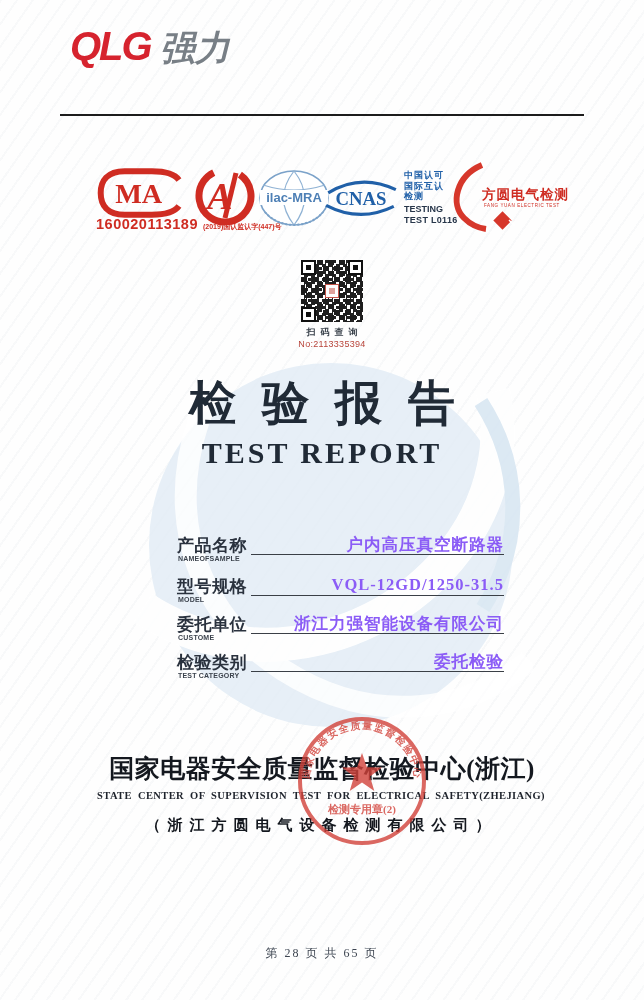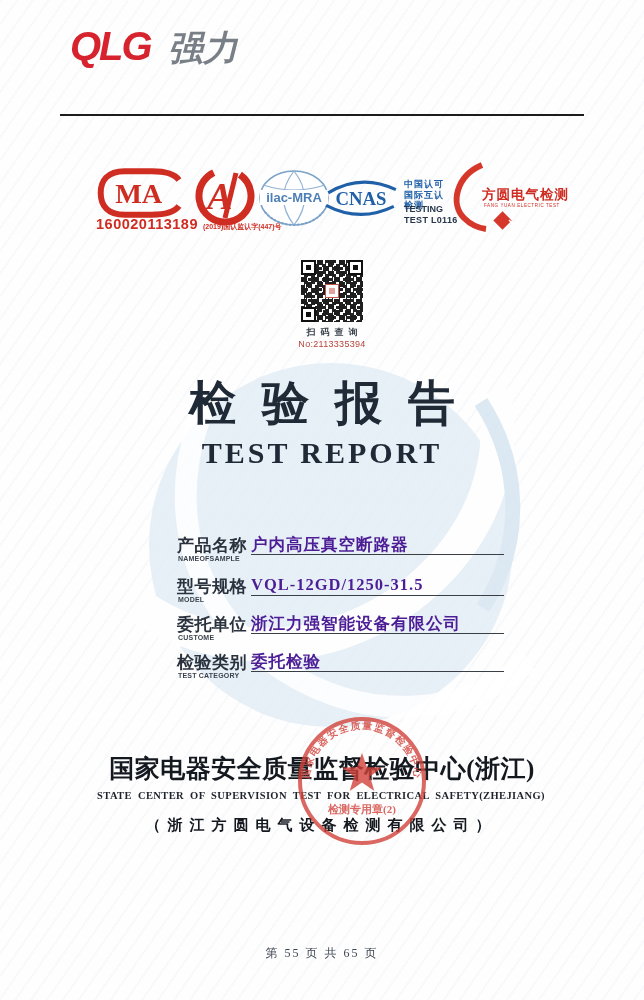--- a/index.html
+++ b/index.html
@@ -8,36 +8,36 @@
   .page {
     position:relative; width:644px; height:1000px; margin:0 auto;
     background:#fefefe; overflow:hidden; color:#1f2733;
   }
   .page::before {
     content:""; position:absolute; inset:0; z-index:0; pointer-events:none;
     background:repeating-linear-gradient(125deg, rgba(150,165,180,0.06) 0 2px, transparent 2px 13px);
   }
 
   
-  .brand { position:absolute; left:70px; top:24px; display:flex; align-items:baseline; gap:17px; z-index:2; }
+  .brand { position:absolute; left:70px; top:24px; display:flex; align-items:baseline; gap:9px; z-index:2; }
   .brand-latin { font-family:"Liberation Sans", sans-serif; font-style:italic; font-weight:900; font-size:40px; letter-spacing:-2px; color:#d6232e; }
   .brand-cn { font-family:"Liberation Sans", sans-serif; font-weight:900; font-style:italic; font-size:35px; color:#787f86; }
   .header-rule { position:absolute; left:60px; top:114px; width:524px; border-top:2px solid #1c1c1c; z-index:2; }
 
   
   .marks { position:absolute; left:0; top:0; z-index:2; }
   .cma { position:absolute; left:94px; top:168px; width:96px; }
   .cma-sub { position:absolute; left:96px; top:216px; width:220px; display:flex; align-items:baseline; gap:5px; }
   .cma-number { font-family:"Liberation Sans", sans-serif; font-weight:900; font-size:14.5px; color:#cf2c22; letter-spacing:0.5px; }
   .cma-note { font-family:"Liberation Sans", sans-serif; font-weight:700; font-size:7px; color:#cf2c22; }
   .cal { position:absolute; left:192px; top:164px; }
   .ilac { position:absolute; left:257px; top:169px; }
   .cnas { position:absolute; left:322px; top:170px; width:140px; height:62px; }
   .cnas-svg { position:absolute; left:0; top:6px; }
-  .cnas-cncol { position:absolute; left:82px; top:0; font-weight:700; font-size:9px; line-height:10.5px; color:#2060a8; letter-spacing:1px;margin-top:9px; }
+  .cnas-cncol { position:absolute; left:82px; top:0; font-weight:700; font-size:9px; line-height:10.5px; color:#2060a8; letter-spacing:1px; }
   .cnas-testing { position:absolute; left:82px; top:34px; font-family:"Liberation Sans", sans-serif; font-weight:900; font-size:9px; color:#27364a; }
   .cnas-code { position:absolute; left:82px; top:45px; font-family:"Liberation Sans", sans-serif; font-weight:900; font-size:9px; color:#27364a; letter-spacing:0.3px; }
   .fy { position:absolute; left:448px; top:160px; width:130px; height:80px; }
   .fy-cn { position:absolute; left:34px; top:26px; font-weight:700; font-size:13.5px; color:#cf2c22; letter-spacing:1px; }
   .fy-en { position:absolute; left:36px; top:43px; font-family:"Liberation Sans", sans-serif; font-size:4.5px; color:#cf2c22; letter-spacing:0.6px; }
 
   
   .qrwrap { position:absolute; left:284px; top:260px; width:96px; text-align:center; z-index:2; }
   .qr { position:relative; width:62px; height:62px; margin:0 auto;
         background:
@@ -62,21 +62,21 @@
   
   .watermark { position:absolute; left:133px; top:340px; z-index:1; opacity:0.85; }
 
   
   .fields { position:absolute; left:177px; top:534px; width:327px; z-index:2; }
   .frow { position:relative; height:37px; }
   .frow-1 { margin-top:4px; } .frow-2 { margin-top:1px; } .frow-3 { margin-top:1px; }
   .f-cn { position:absolute; left:0; top:0; font-size:17px; font-weight:700; color:#2a323e; letter-spacing:0.5px; }
   .f-en { position:absolute; left:1px; top:21px; font-family:"Liberation Sans", sans-serif; font-size:7px; font-weight:700; color:#3c434d; letter-spacing:0.2px; }
   .f-line { position:absolute; left:74px; right:0; top:0; height:21px; border-bottom:1.4px solid #3a3f46;
-            text-align:left; font-size:16.5px; font-weight:700; color:#4c1d95; letter-spacing:1px; }
+            text-align:right; font-size:16.5px; font-weight:700; color:#8b5cf6; letter-spacing:1px; }
 
   
   .seal { position:absolute; left:294px; top:710px; z-index:4; opacity:0.8; }
 
   
   .org-cn { position:absolute; left:0; right:0; top:752px; text-align:center; font-size:25px; font-weight:700; color:#14181f; letter-spacing:0.5px; z-index:2; }
   .org-en { position:absolute; left:0; right:2px; top:790px; text-align:center; font-size:10.5px; font-weight:700; color:#1d222b; letter-spacing:0.4px; word-spacing:3px; z-index:2; }
   .org-sub { position:absolute; left:0; right:8px; top:816px; text-align:center; font-size:15px; font-weight:700; color:#14181f; letter-spacing:7px; text-indent:7px; z-index:2; }
 
   
@@ -199,15 +199,15 @@
     <text font-size="10" font-weight="700" fill="#d2423a" letter-spacing="1.5" font-family="Liberation Serif, serif">
       <textPath href="#sealarc" startOffset="50%" text-anchor="middle">国家电器安全质量监督检验中心</textPath>
     </text>
     <text x="68" y="103" font-size="11" font-weight="700" fill="#d2423a" text-anchor="middle" font-family="Liberation Serif, serif">检测专用章(2)</text>
   </svg>
 
   <div class="org-cn">国家电器安全质量监督检验中心(浙江)</div>
   <div class="org-en">STATE CENTER OF SUPERVISION TEST FOR ELECTRICAL SAFETY(ZHEJIANG)</div>
   <div class="org-sub">（浙江方圆电气设备检测有限公司）</div>
 
-  <div class="footer">第 55 页 共 65 页</div>
+  <div class="footer">第 28 页 共 65 页</div>
 
 </div>
 
 </body></html>

